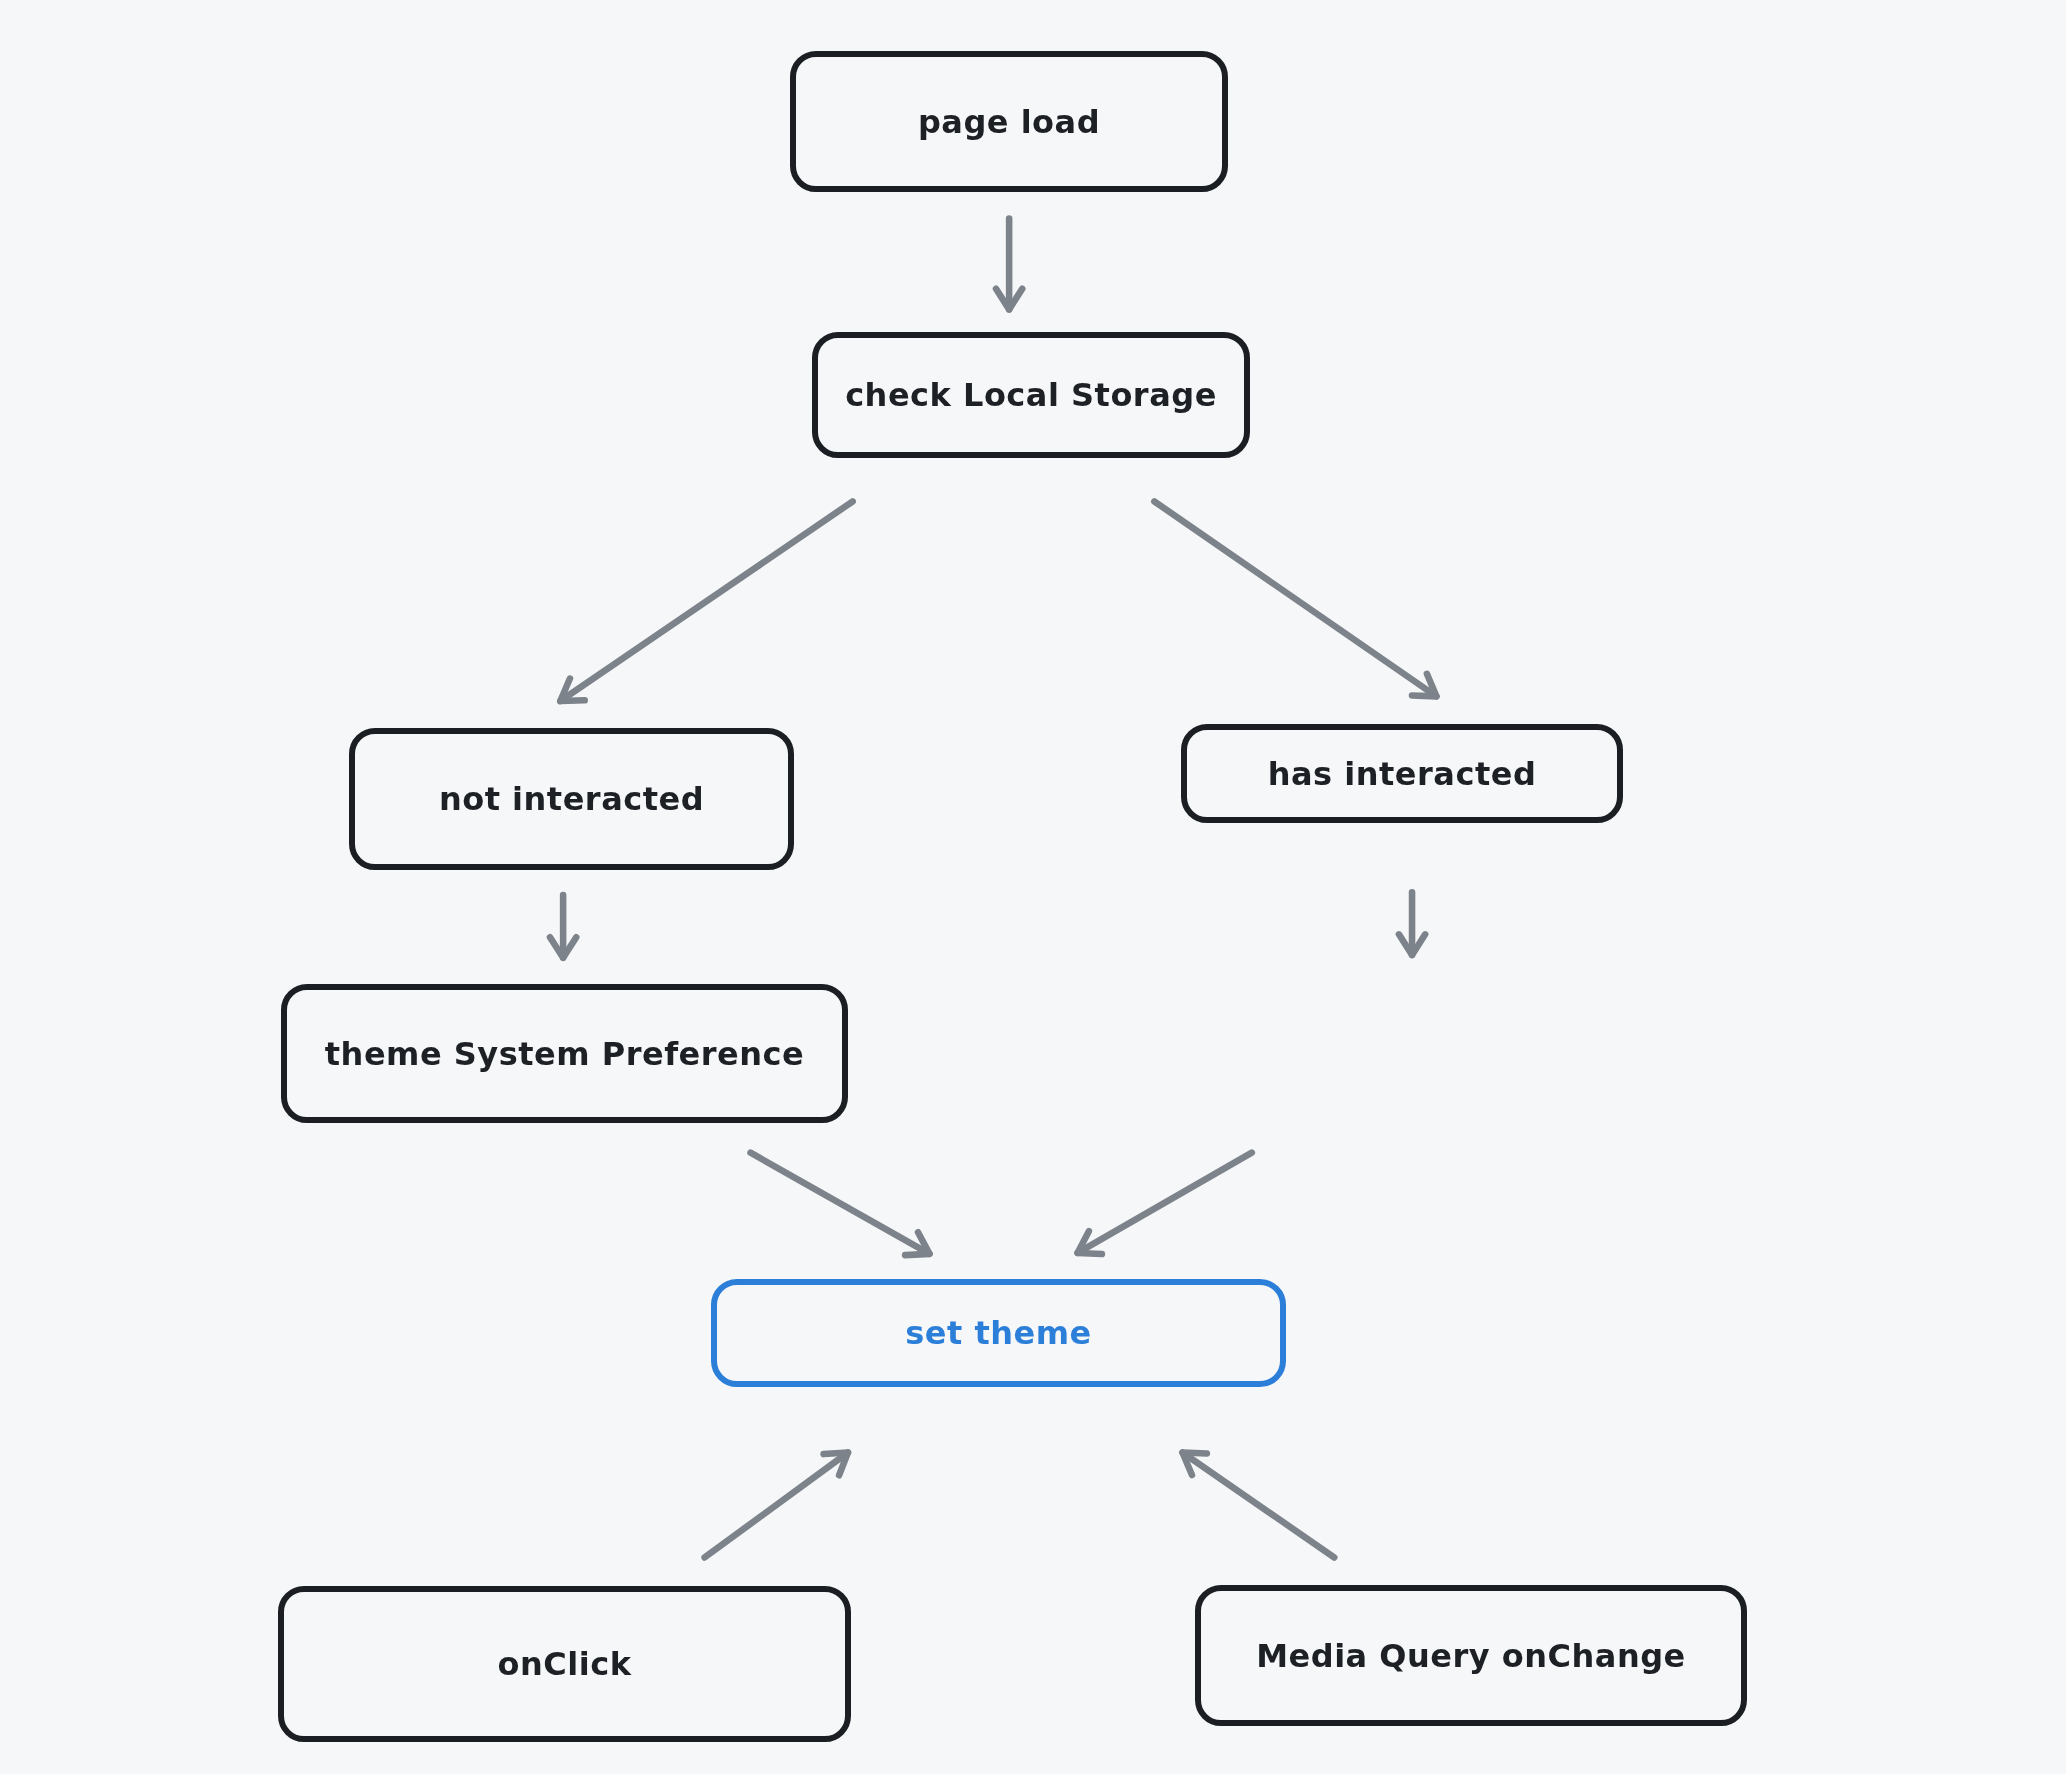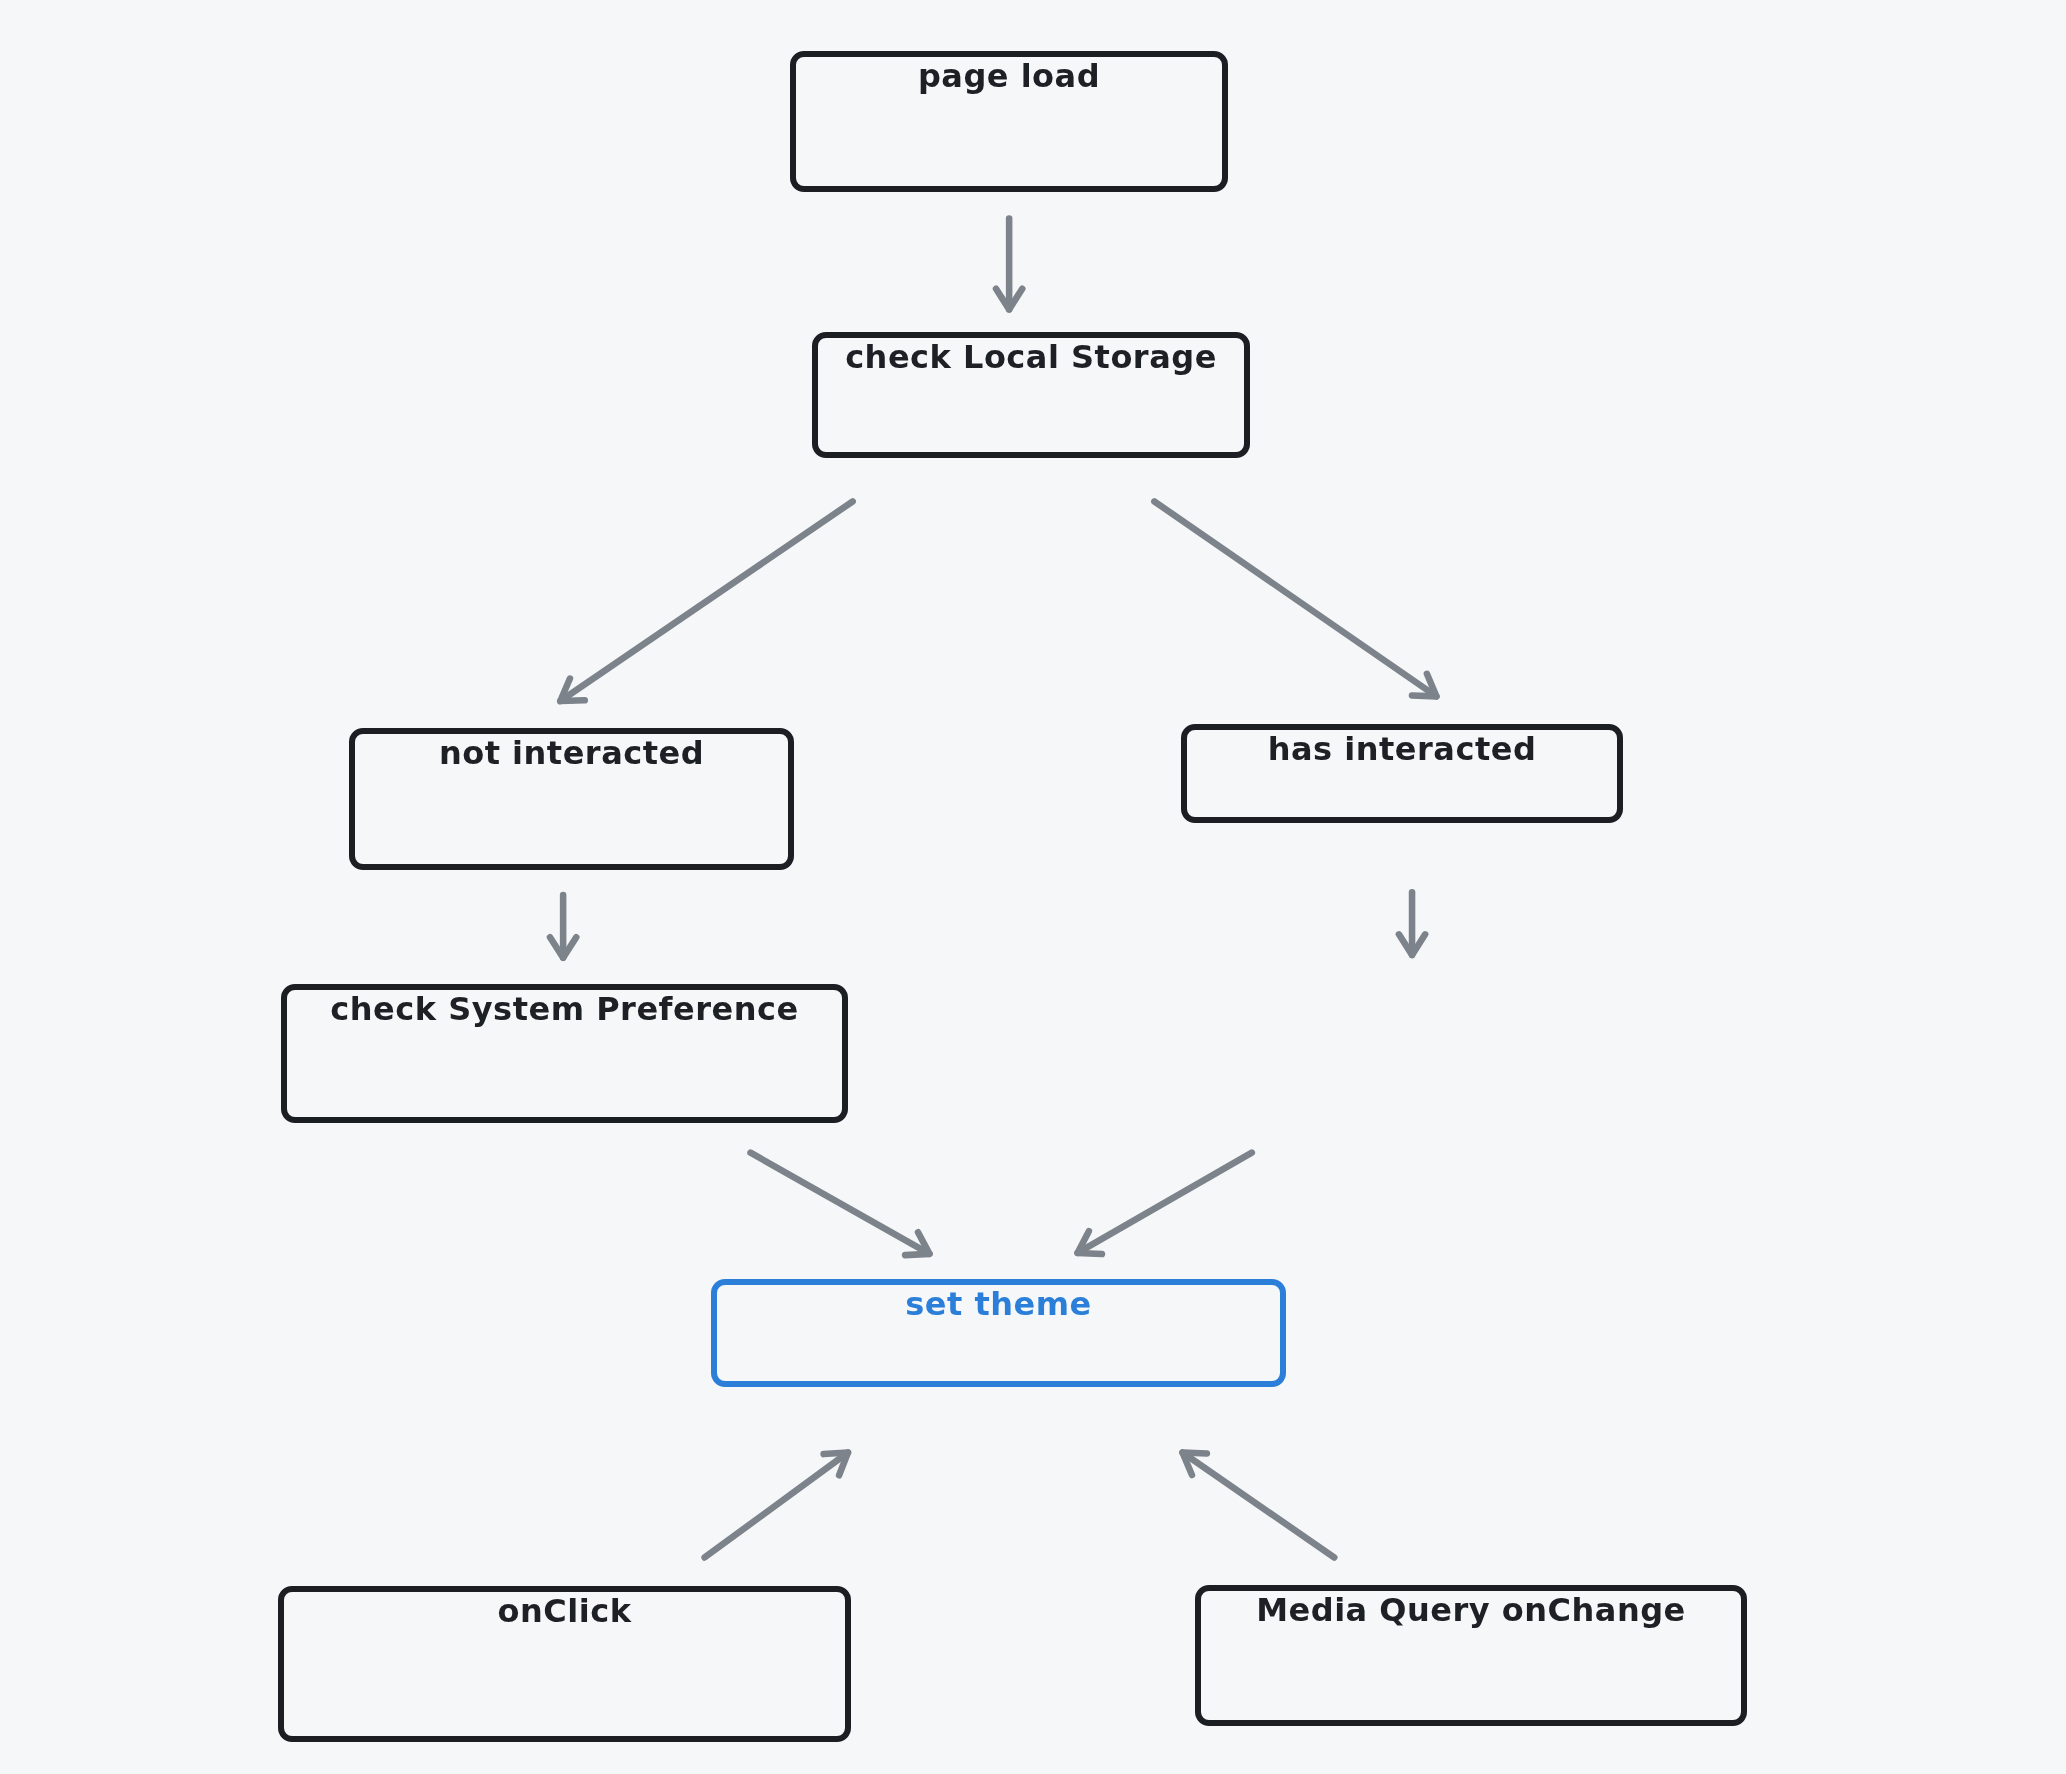--- a/index.html
+++ b/index.html
@@ -27,23 +27,24 @@
   }
   .edge{
     stroke:var(--arrow);
     stroke-width:7;
     stroke-linecap:round;
     fill:none;
   }
   .node{
     position:absolute;
     display:flex;
+    align-items:center;
     justify-content:center;
     border:6.6px solid var(--stroke-dark);
-    border-radius:14px;
+    border-radius:26px;
     background:transparent;
   }
   .node-label{
     font-size:32px;
     font-weight:bold;
     color:var(--text);
     letter-spacing:0.5px;
     white-space:nowrap;
   }
   .node.accent{border-color:var(--accent);}
@@ -82,21 +83,21 @@
 
   <div class="node" style="left:349px;top:728px;width:445px;height:142px">
     <span class="node-label">not interacted</span>
   </div>
 
   <div class="node" style="left:1181px;top:724px;width:442px;height:99px">
     <span class="node-label">has interacted</span>
   </div>
 
   <div class="node" style="left:281px;top:984px;width:567px;height:139px">
-    <span class="node-label">check System Preference</span>
+    <span class="node-label">theme System Preference</span>
   </div>
 
 
   <div class="node accent" style="left:711px;top:1279px;width:575px;height:108px">
     <span class="node-label">set theme</span>
   </div>
 
   <div class="node" style="left:278px;top:1586px;width:573px;height:156px">
     <span class="node-label">onClick</span>
   </div>

